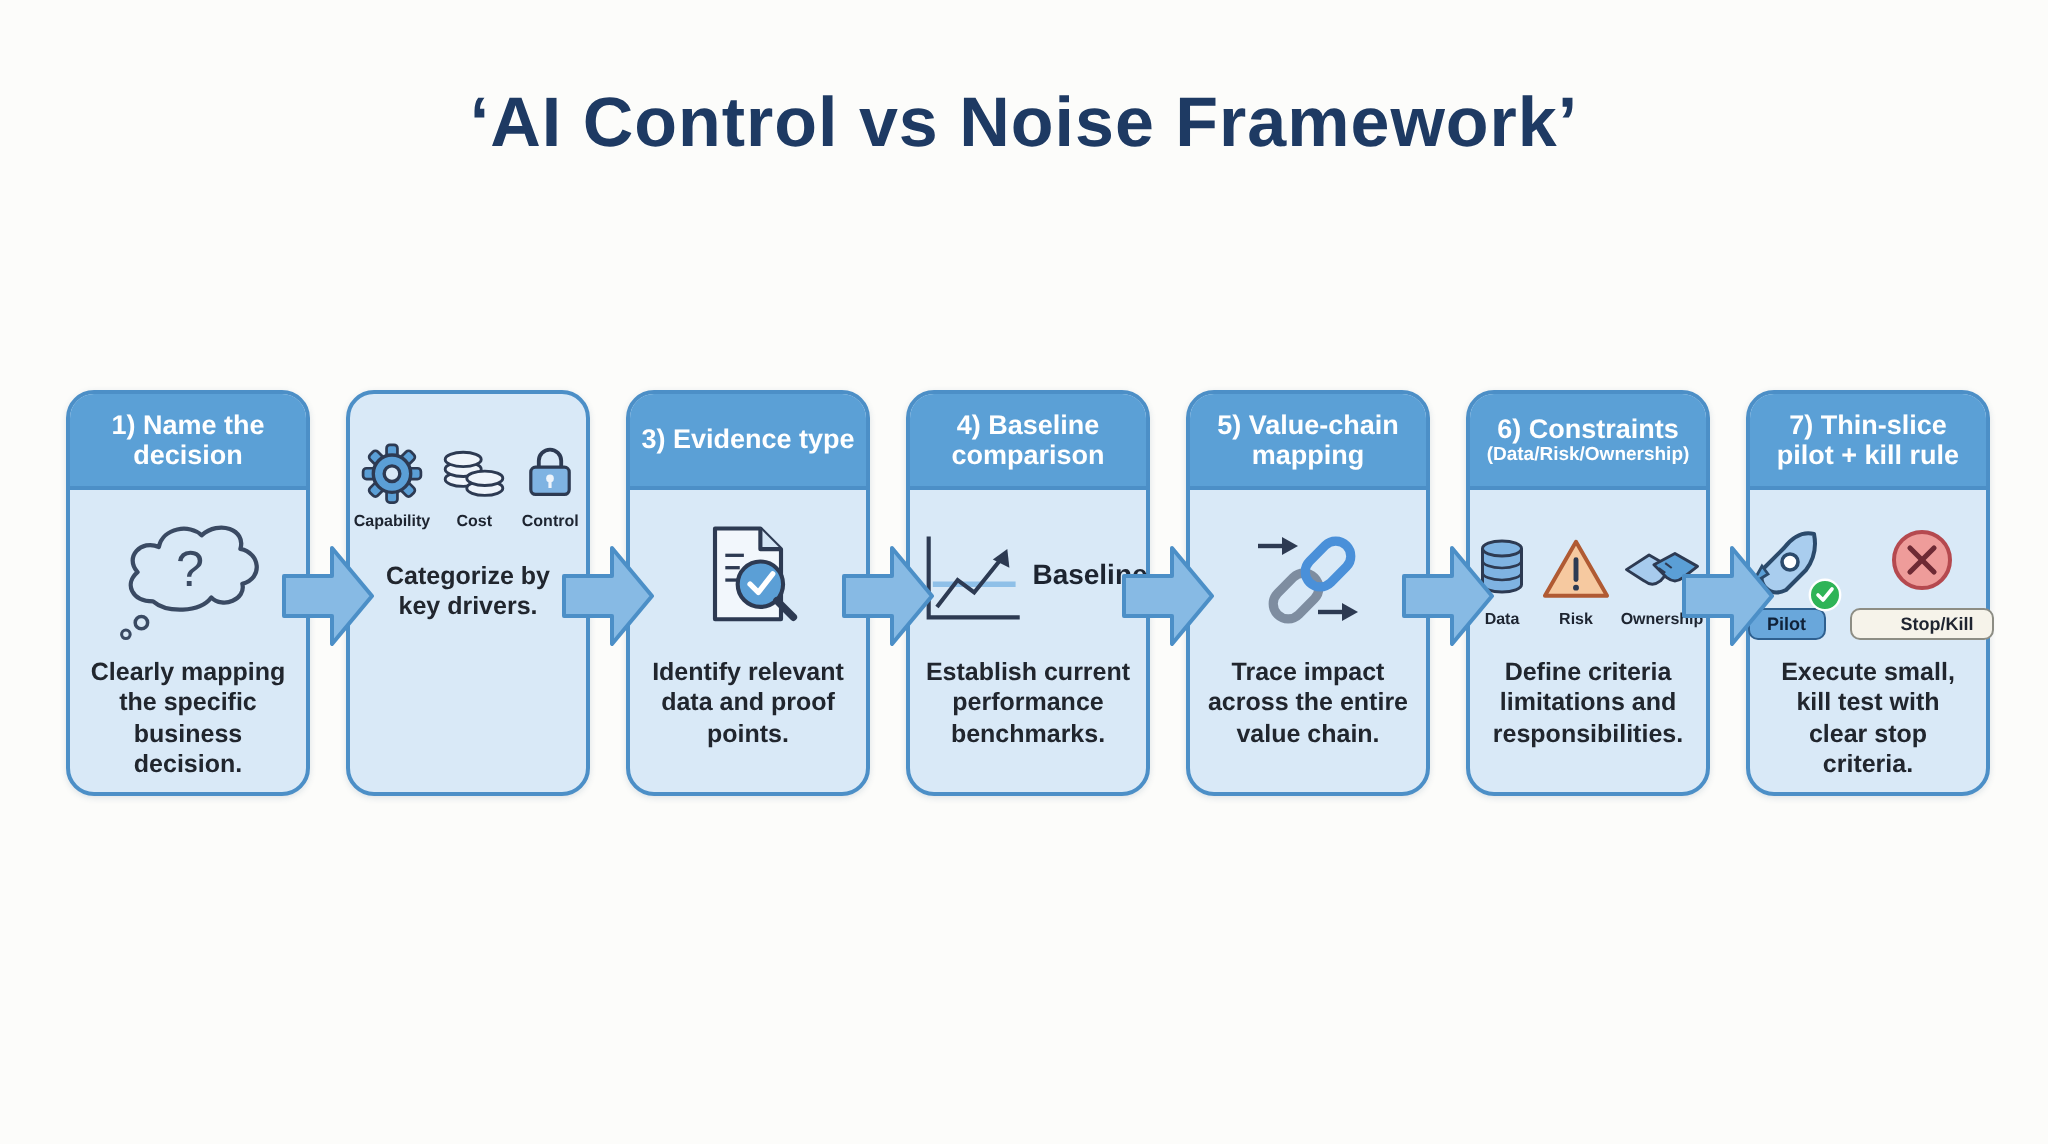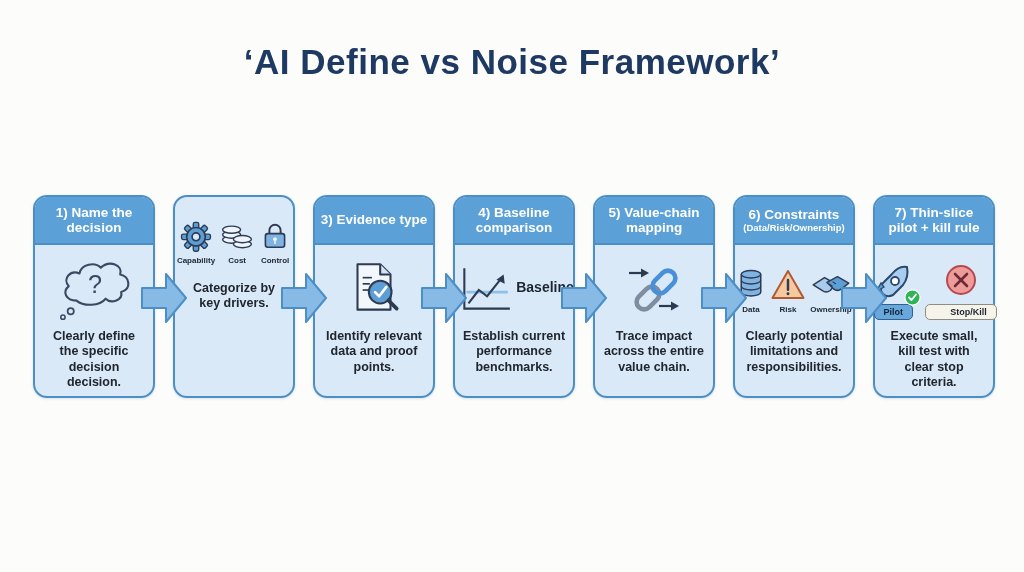--- a/index.html
+++ b/index.html
@@ -58,38 +58,38 @@
     font-size:9px; font-weight:700; border-radius:5px; padding:2px 9px;
     white-space:nowrap; margin-top:1px;
   }
   .badge-pilot { background:#69a7db; border:1.5px solid #2f608f; color:#102238; }
   .badge-stop  { background:#f6f3ea; border:1.5px solid #8d8d84; color:#1f2430;padding-left:24px; }
   .check-float { position:absolute; right:-6px; top:30px; z-index:4; }
 </style>
 </head>
 <body>
 
-<div class="page-title">‘AI Define vs Noise Framework’</div>
+<div class="page-title">‘AI Control vs Noise Framework’</div>
 
 <div class="cards-row">
 
   <div class="card">
     <div class="card-header">
       <div class="hdr-title">1) Name the decision</div>
     </div>
     <div class="card-body">
       <div class="icon-area">
         <svg width="78" height="66" viewBox="0 0 80 68">
           <path d="M 22 46 C 11 46, 7 37, 14 31 C 7 23, 16 14, 25 18 C 27 8, 41 6, 47 12 C 56 4, 70 9, 67 19 C 77 21, 79 34, 68 37 C 70 45, 58 50, 52 44 C 46 52, 29 52, 22 46 Z" fill="none" stroke="#3a4a63" stroke-width="2.2" stroke-linejoin="round"></path>
           <text x="41" y="38" font-size="26" font-family="Liberation Sans, sans-serif" fill="#3a4a63" text-anchor="middle">?</text>
           <circle cx="16" cy="57" r="3.2" fill="none" stroke="#3a4a63" stroke-width="1.8"></circle>
           <circle cx="8" cy="63" r="2.2" fill="none" stroke="#3a4a63" stroke-width="1.6"></circle>
         </svg>
       </div>
-      <div class="desc">Clearly define the specific decision decision.</div>
+      <div class="desc">Clearly mapping the specific business decision.</div>
     </div>
   </div>
 
   <div class="gap">
     <svg width="46" height="54" viewBox="0 0 46 54">
       <polygon points="1,17 25,17 25,3 45,27 25,51 25,37 1,37" fill="#87bae4" stroke="#4c8fc7" stroke-width="2" stroke-linejoin="round"></polygon>
     </svg>
   </div>
 
   <div class="card">
@@ -253,21 +253,21 @@
             <svg width="42" height="38" viewBox="0 0 52 40">
               <path d="M4 21 L18 12 L32 20 L25 28 Q20 32 15 28 Z" fill="#a7cbed" stroke="#2d3a52" stroke-width="1.8" stroke-linejoin="round"></path>
               <path d="M48 19 L34 11 L21 18 L29 26 Q34 30 39 26 Z" fill="#5b9fd6" stroke="#2d3a52" stroke-width="1.8" stroke-linejoin="round"></path>
               <line x1="24" y1="20" x2="28" y2="23" stroke="#2d3a52" stroke-width="1.3"></line>
               <line x1="28" y1="17" x2="32" y2="20" stroke="#2d3a52" stroke-width="1.3"></line>
             </svg>
             <span class="lbl">Ownership</span>
           </div>
         </div>
       </div>
-      <div class="desc">Clearly potential limitations and responsibilities.</div>
+      <div class="desc">Define criteria limitations and responsibilities.</div>
     </div>
   </div>
 
   <div class="gap">
     <svg width="46" height="54" viewBox="0 0 46 54">
       <polygon points="1,17 25,17 25,3 45,27 25,51 25,37 1,37" fill="#87bae4" stroke="#4c8fc7" stroke-width="2" stroke-linejoin="round"></polygon>
     </svg>
   </div>
 
   <div class="card">

